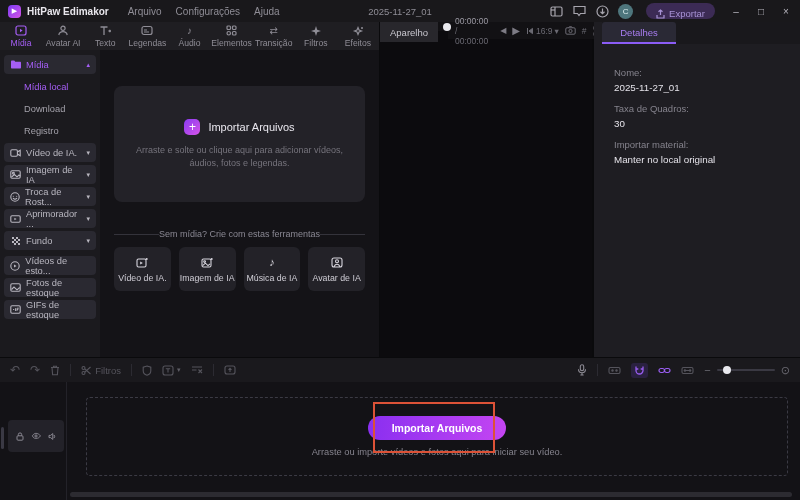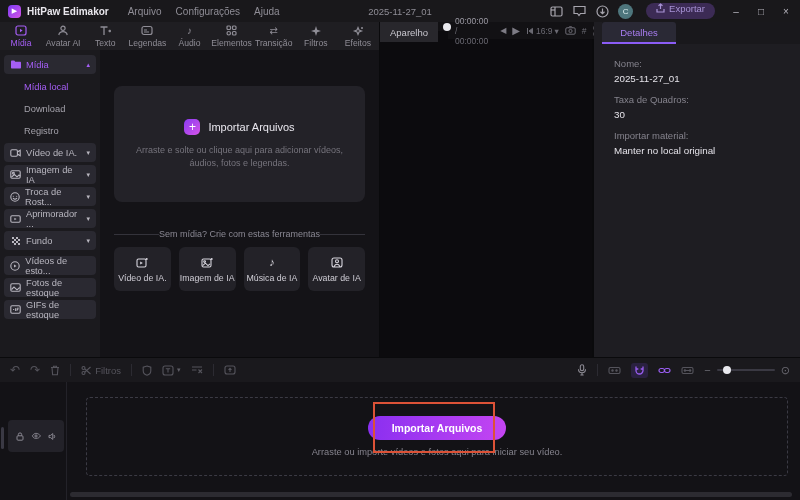--- a/index.html
+++ b/index.html
@@ -14,21 +14,21 @@
           background:linear-gradient(135deg,#7b3bf2,#d554e8); display:flex; align-items:center; justify-content:center; }
   .logo span { color:#fff; font-size:7px; }
   .app-name { font-size:10px; font-weight:bold; color:#e8e6ec; margin-right:12px; }
   .menu-item { font-size:10px; color:#8f8d96; margin:0 7px; }
   .doc-title { position:absolute; left:0; right:0; text-align:center; font-size:9.5px; color:#8f8d96; pointer-events:none; }
   .tb-right { margin-left:auto; display:flex; align-items:center; gap:9px; z-index:2; }
   .tb-ic { width:14px; height:13px; color:#a7a5ae; display:flex; align-items:center; justify-content:center; }
   .avatar { width:15px; height:15px; border-radius:50%; background:#4e767d; color:#dff0f2;
             font-size:8px; display:flex; align-items:center; justify-content:center; }
   .export-btn { height:16px; background:#3c2b55; border-radius:8px; color:#a893d6; font-size:9.5px;
-                display:flex; align-items:flex-start; gap:4px; padding:0 10px; margin:15px 4px; }
+                display:flex; align-items:flex-end; gap:4px; padding:0 10px; margin:15px 4px; }
   .win-ctl { font-size:10px; color:#b5b3bc; width:16px; text-align:center; }
 
   
   .media-panel { position:absolute; top:22px; left:0; width:379px; height:335px; background:#141317; }
   .tabs { height:28px; background:#1f1e22; display:flex; align-items:stretch; }
   .tab { flex:1; display:flex; flex-direction:column; align-items:center; justify-content:center; gap:1px;
          color:#8f8d96; font-size:8.6px; }
   .tab .t-ic { height:12px; display:flex; align-items:center; font-size:10px; }
   .tab.active { color:#a55ef5; }
   .media-body { display:flex; height:307px; }
@@ -75,21 +75,21 @@
   .pv-btn.play { font-size:10px; }
   .pv-ratio { display:flex; align-items:center; gap:2px; font-size:8.5px; }
   .pv-ic { display:flex; align-items:center; color:#6b6a73; }
 
   .details-panel { position:absolute; top:22px; left:594px; width:206px; height:335px; background:#1e1d22;padding-left:8px; }
   .dt-tabstrip { height:22px; background:#19181c; display:flex; }
   .dt-tab { width:74px; background:#2a2935; border-bottom:2px solid #8b5cf6; border-radius:3px 3px 0 0;
             display:flex; align-items:center; justify-content:center; font-size:9.5px; color:#a87df0; }
   .dt-body { padding:12px 12px; }
   .dt-label { font-size:9.5px; color:#85838d; margin-top:10px; }
-  .dt-label:first-child { margin-top:2px; }
+  .dt-label:first-child { margin-top:11px; }
   .dt-value { font-size:9.8px; color:#e4e2e9; margin-top:4px; }
 
   
   .tl-toolbar { position:absolute; top:358px; left:0; right:0; height:24px; background:#1a191d;
                 display:flex; align-items:center; padding:0 10px; gap:10px; color:#5f5e66; }
   .tt-ic { display:flex; align-items:center; font-size:12px; color:#55545c; }
   .tt-sep { width:1px; height:12px; background:#2c2b32; }
   .tt-label { font-size:9.5px; color:#55545c; }
   .tt-group { display:flex; align-items:center; gap:3px; }
   .tt-right { margin-left:auto; display:flex; align-items:center; gap:10px; }

